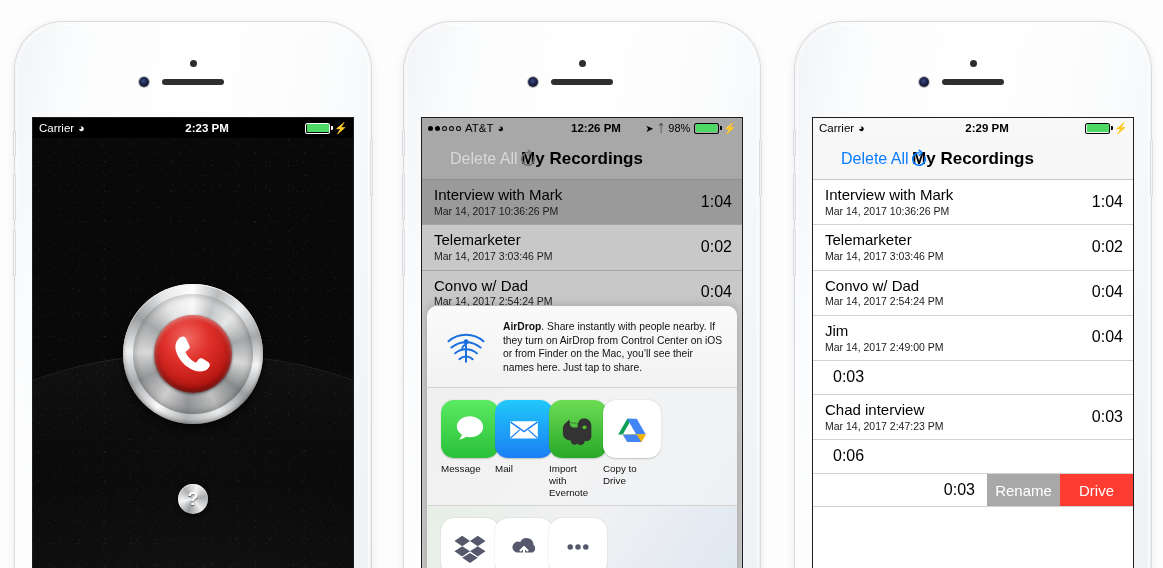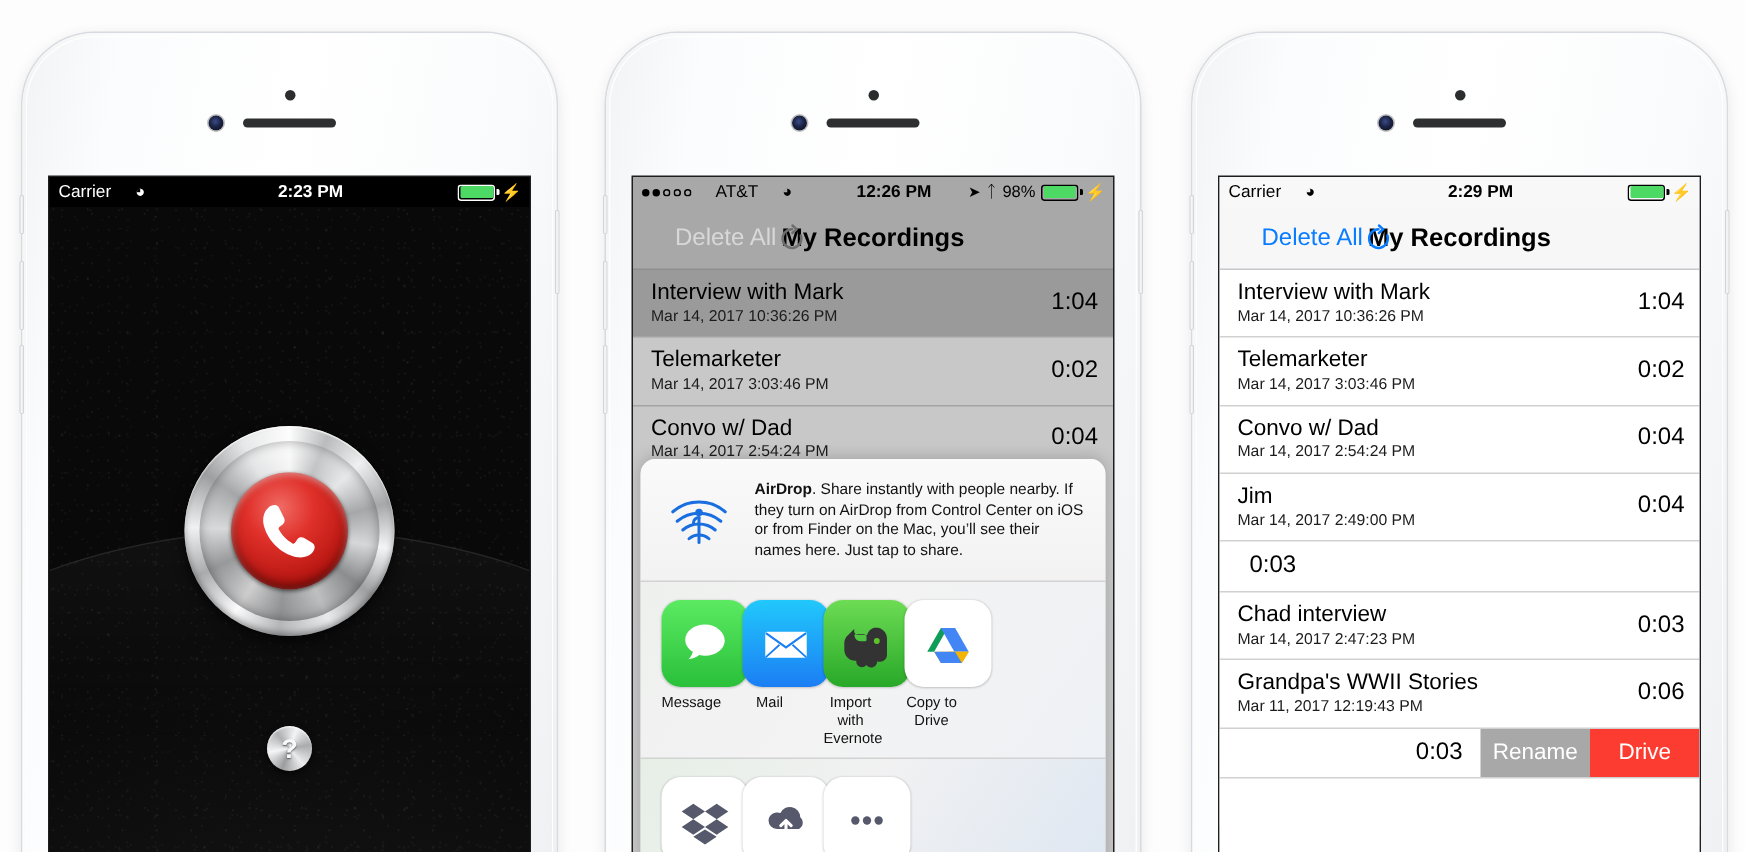--- a/index.html
+++ b/index.html
@@ -75,21 +75,21 @@
   }
 
   
   .statusbar {
     height: 20px; display: flex; align-items: center;
     font-size: 11.5px; position: relative; flex: none;
   }
   .sb-dark { background: #000; color: #fff; }
   .sb-grey { background: #a8a8a8; color: #000; }
   .sb-light{ background: #f8f8f8; color: #000; }
-  .sb-left { position:absolute; left:6px; display:flex; align-items:center; gap:16px; }
+  .sb-left { position:absolute; left:6px; display:flex; align-items:center; gap:4px; }
   .sb-mid  { position:absolute; left:0; right:0; text-align:center; font-weight:bold; font-size:11.5px;margin-left:28px;}
   .sb-right{ position:absolute; right:5px; display:flex; align-items:center; gap:4px; font-size:11px;}
   .sig-dots{ display:flex; gap:2px; align-items:center;}
   .sig-dots i{ width:5px;height:5px;border-radius:50%;display:block;background:currentColor;}
   .sig-dots i.off{ background:transparent; box-shadow: inset 0 0 0 1px currentColor;}
   .battery {
     width: 25px; height: 11px; border-radius: 2.5px;
     box-shadow: inset 0 0 0 1px currentColor; position: relative; padding:1.5px;
   }
   .battery::after{
@@ -214,21 +214,21 @@
   .airdrop { display:flex; gap:12px; padding:14px 12px 13px 14px; border-bottom:.5px solid #d2d2d2;
              background: linear-gradient(180deg,#fafafa,#f2f2f2); }
   .ad-ico { width:50px; height:50px; flex:none; }
   .ad-txt { font-size:10.3px; line-height:1.32; color:#111; }
   .ad-txt b { font-weight:bold; }
   .approw {
     display:flex; gap:18px; padding:12px 14px 6px; align-items:flex-start; overflow:hidden;
   }
   .approw.r1 { background: linear-gradient(125deg,#eef0ee,#f3f3f3 45%,#eef1f5); }
   .approw.r2 { background: linear-gradient(125deg,#e6efe6,#f1f1f2 45%,#dee7f2); border-top:.5px solid #d2d2d2; }
-  .appitem { width:36px; flex:none; text-align:center; }
+  .appitem { width:36px; flex:none; }
   .appicon {
     width:58px; height:58px; border-radius:13px; margin-bottom:5px;
     display:flex; align-items:center; justify-content:center;
     box-shadow: 0 .5px 1.5px rgba(0,0,0,.2);
   }
   .applabel { font-size:9.8px; line-height:1.22; color:#111; }
   .ic-msg  { background: linear-gradient(180deg,#5bea62,#2ac03a); }
   .ic-mail { background: linear-gradient(180deg,#21c8fb,#1b7ef4); }
   .ic-ever { background: linear-gradient(180deg,#6ddc54,#28a828); }
   .ic-white{ background: #fff; }
@@ -522,24 +522,20 @@
           <div class="row-dur">0:03</div>
         </div>
         <div class="row">
           <div class="row-txt">
             <div class="row-title">Chad interview</div>
             <div class="row-sub">Mar 14, 2017 2:47:23 PM</div>
           </div>
           <div class="row-dur">0:03</div>
         </div>
         <div class="row">
-          <div class="row-txt">
-            <div class="row-title">Grandpa's WWII Stories</div>
-            <div class="row-sub">Mar 11, 2017 12:19:43 PM</div>
-          </div>
           <div class="row-dur">0:06</div>
         </div>
 
         <div class="swipe-row">
           <div class="swipe-dur">0:03</div>
           <div class="swipe-btn swipe-rename">Rename</div>
           <div class="swipe-btn swipe-delete">Drive</div>
         </div>
         <div class="blank-row"></div>
       </div>

